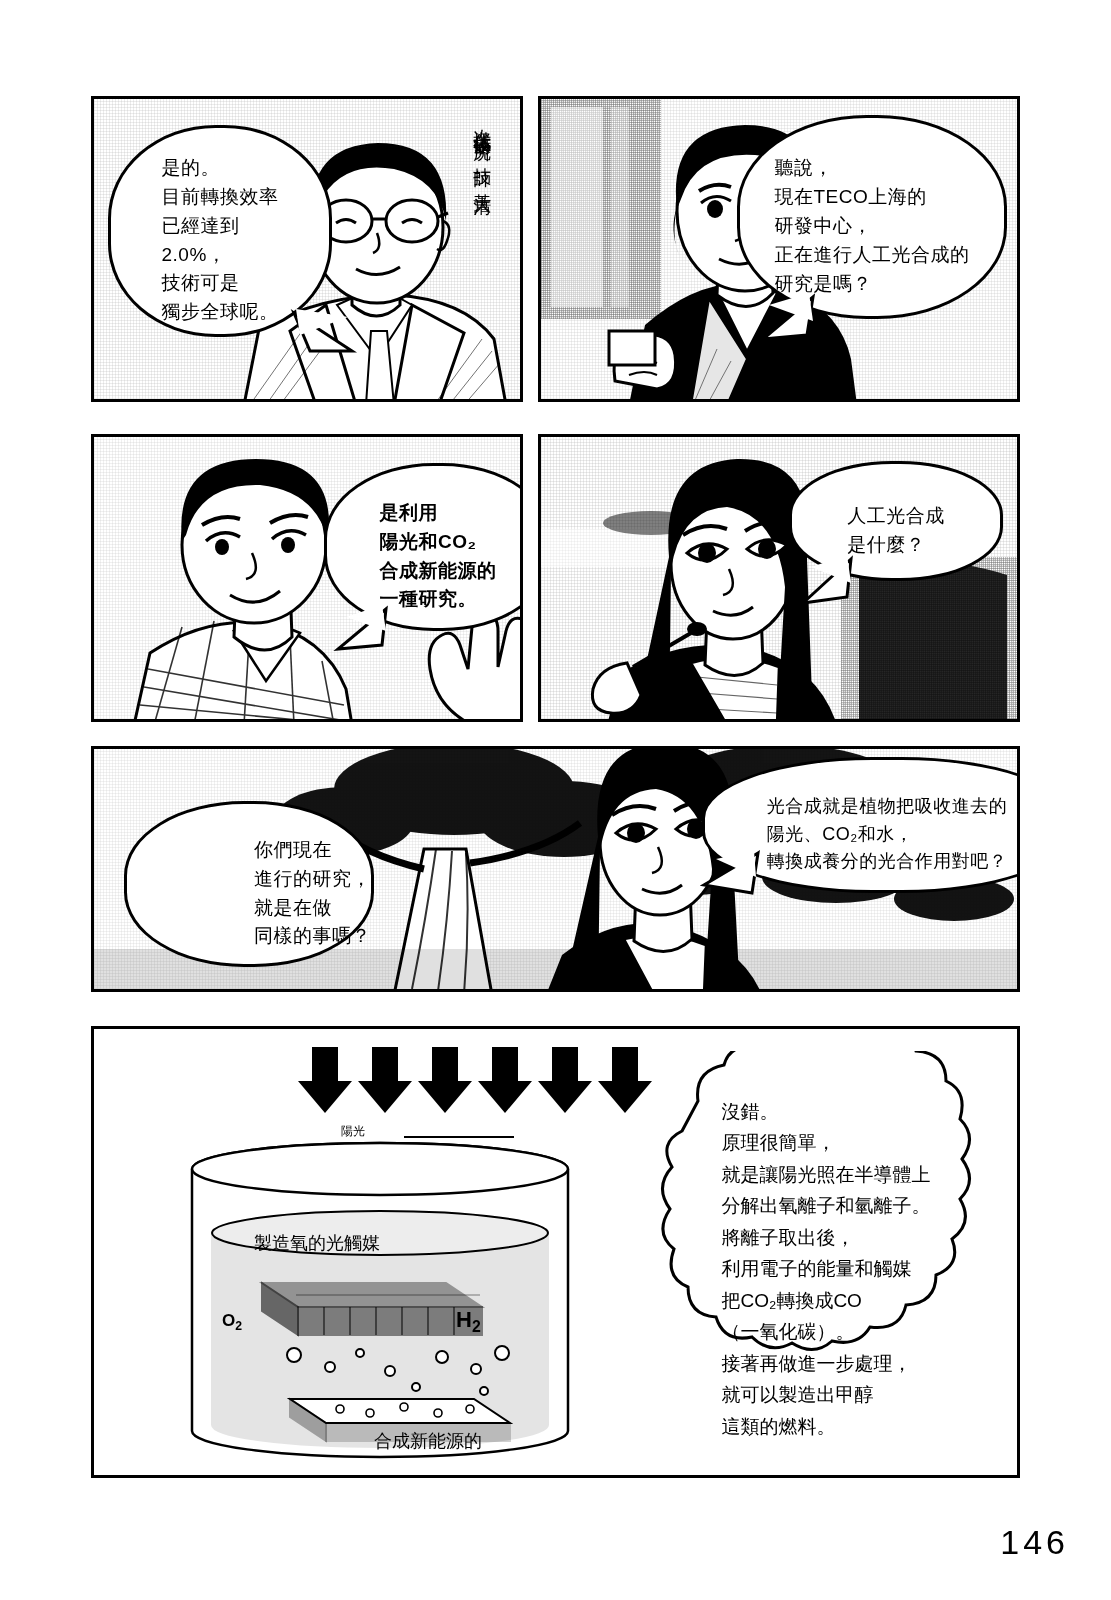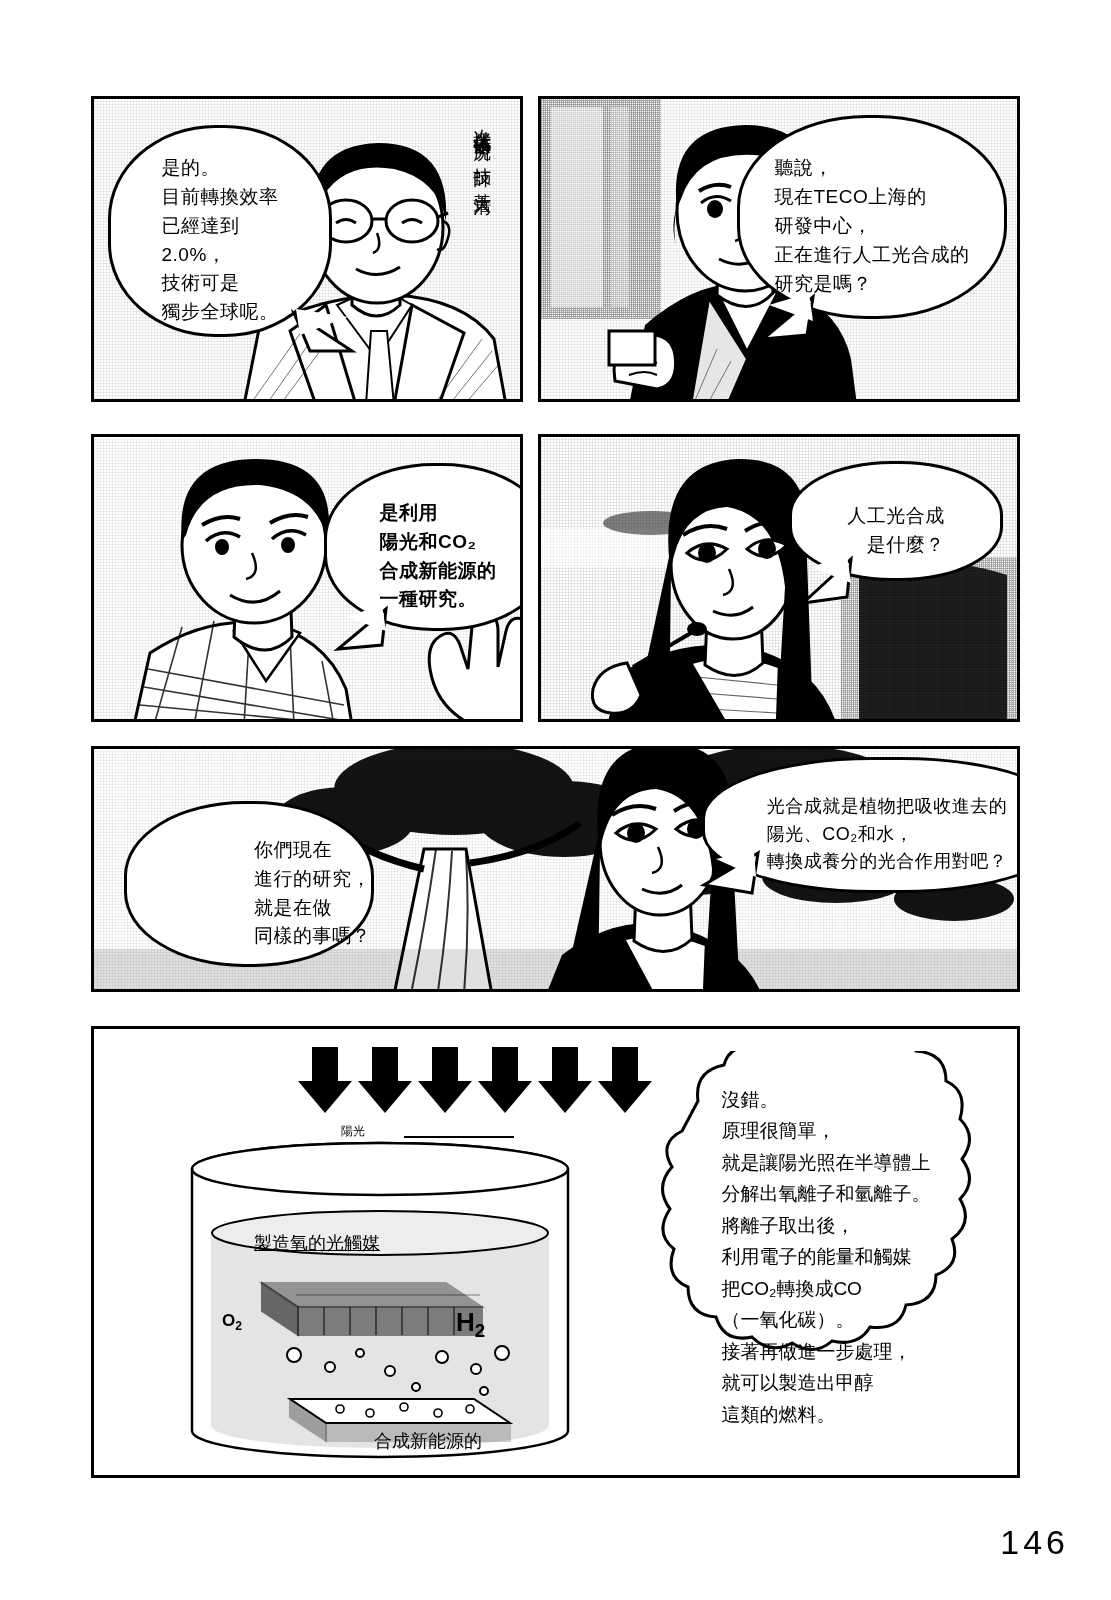--- a/index.html
+++ b/index.html
@@ -15,21 +15,21 @@
   .tone-dark{position:absolute;background-image:
         repeating-linear-gradient(0deg, rgba(0,0,0,.55) 0 1px, rgba(0,0,0,0) 1px 2px),
         repeating-linear-gradient(90deg, rgba(0,0,0,.55) 0 1px, rgba(0,0,0,0) 1px 2px);}
 
   
   .bubble{position:absolute;background:#fff;border:3px solid #000;border-radius:50% / 45%;
           display:flex;align-items:center;justify-content:center;box-sizing:border-box;z-index:6;}
   .bubble .txt{font-size:19px;line-height:1.52;white-space:pre-line;text-align:left;letter-spacing:.5px;margin-top:19px;}
 
   .cloud{position:absolute;z-index:6;}
-  .cloud .txt{position:absolute;left:0;top:0;width:100%;height:100%;display:flex;align-items:center;
+  .cloud .txt{position:absolute;left:0;top:12px;width:100%;height:100%;display:flex;align-items:center;
               justify-content:center;white-space:pre-line;font-size:19px;line-height:1.62;text-align:left;z-index:2;}
 
   .vtext{position:absolute;writing-mode:vertical-rl;text-orientation:upright;font-size:18px;line-height:1.35;
          letter-spacing:2px;z-index:8;}
 
   .label{position:absolute;font-size:18px;z-index:8;}
   .sub{font-size:.72em;vertical-align:sub;}
 
   .pagenum{position:absolute;right:42px;bottom:38px;font-size:34px;letter-spacing:4px;}
 </style>
@@ -248,21 +248,21 @@
       <path d="M188 132 q10 22 -6 26" stroke="#000" stroke-width="2.5" fill="none"></path>
       <path d="M172 174 q22 10 40 -4" stroke="#000" stroke-width="3" fill="none"></path>
 
       <line x1="150" y1="196" x2="92" y2="230" stroke="#000" stroke-width="4"></line>
       <ellipse cx="156" cy="192" rx="10" ry="7" fill="#000"></ellipse>
 
       <path d="M86 226 q-28 4 -34 26 q-4 22 18 24 q22 2 30 -18 Z" fill="#fff" stroke="#000" stroke-width="3"></path>
     </svg>
 
     <div class="bubble" style="left:248px;top:24px;width:214px;height:120px;border-radius:48%/45%;">
-      <div class="txt" style="text-align:right;">人工光合成
+      <div class="txt" style="text-align:left;">人工光合成
 是什麼？</div>
     </div>
     <svg width="70" height="64" style="position:absolute;left:254px;top:118px;z-index:7;">
       <path d="M56 4 L8 48 L52 42 Z" fill="#fff" stroke="#000" stroke-width="3"></path>
       <path d="M52 0 L16 12 L56 28 Z" fill="#fff" stroke="none"></path>
     </svg>
   </div>
 
   <div class="panel" style="left:91px;top:746px;width:929px;height:246px;">
     <div class="tone" style="left:0;top:0;width:100%;height:100%;opacity:.18;"></div>
@@ -387,31 +387,31 @@
         <circle cx="176" cy="212" r="4"></circle>
           <circle cx="206" cy="230" r="5"></circle>
         <circle cx="258" cy="216" r="6"></circle>
           <circle cx="292" cy="228" r="5"></circle>
         <circle cx="318" cy="212" r="7"></circle>
           <circle cx="232" cy="246" r="4"></circle>
         <circle cx="300" cy="250" r="4"></circle>
       </g>
     </svg>
 
-    <div class="label" style="left:160px;top:202px;text-decoration:underline;">
+    <div class="label" style="left:160px;top:202px;">
       <span>製造氧的光觸媒</span>
     </div>
     <div class="label" style="left:280px;top:400px;">
       <span>合成新能源的</span>
     </div>
 
     <div class="label" style="left:128px;top:282px;font-size:17px;font-weight:bold;">
       <span>O</span><span class="sub">2</span>
     </div>
-    <div class="label" style="left:362px;top:278px;font-size:26px;font-weight:bold;">
+    <div class="label" style="left:362px;top:278px;font-size:22px;font-weight:bold;">
       <span>H</span><span class="sub">2</span>
     </div>
 
     <div class="cloud" style="left:548px;top:22px;width:368px;height:412px;">
       <svg width="368" height="412" style="position:absolute;left:0;top:0;">
         <path d="M56 50
                  q-4 -30 26 -36 q6 -22 34 -18 q12 -20 38 -12 q16 -18 40 -6 q24 -14 44 4
                  q28 -6 36 18 q30 2 30 30 q22 10 14 38 q18 18 2 40 q16 22 -2 40
                  q14 24 -8 40 q10 26 -16 36 q0 28 -30 30 q-6 26 -36 22 q-12 20 -38 14
                  q-18 16 -40 2 q-22 12 -40 -6 q-28 6 -36 -20 q-28 -2 -28 -30

